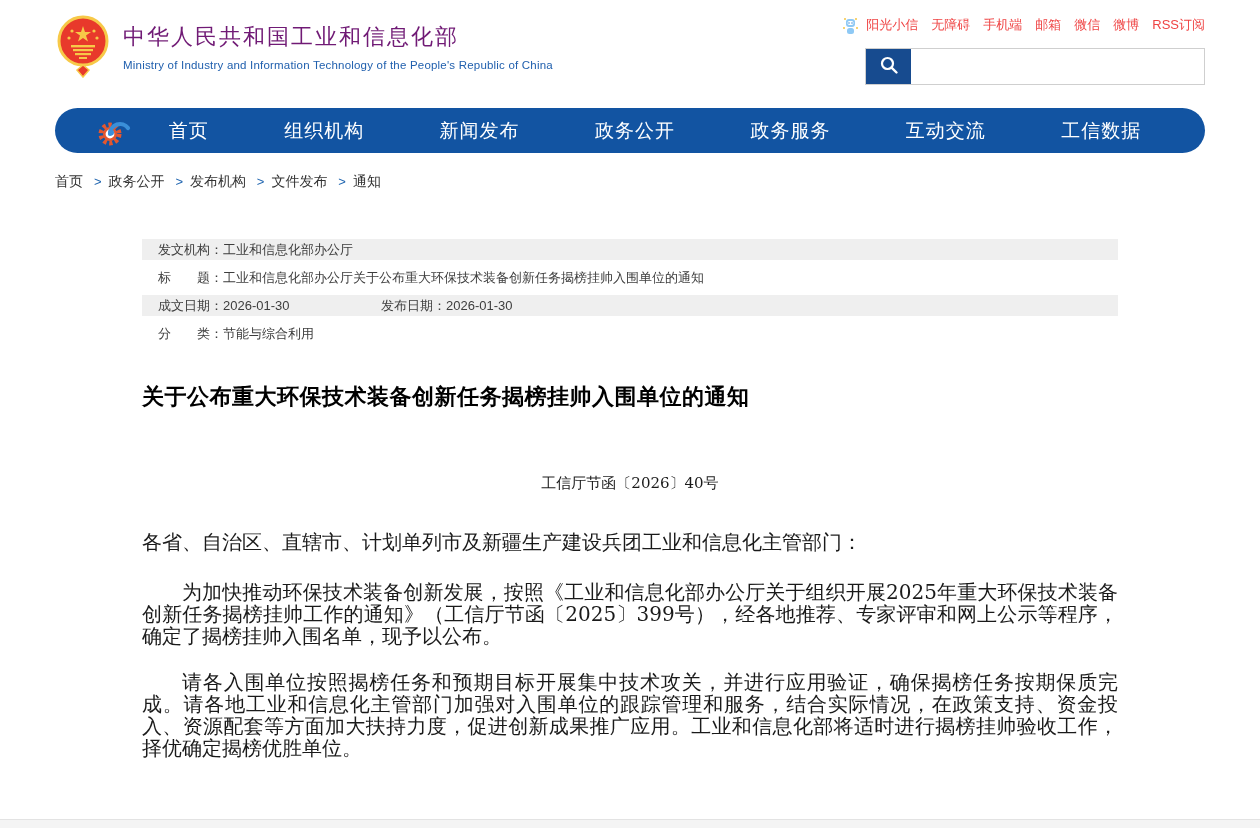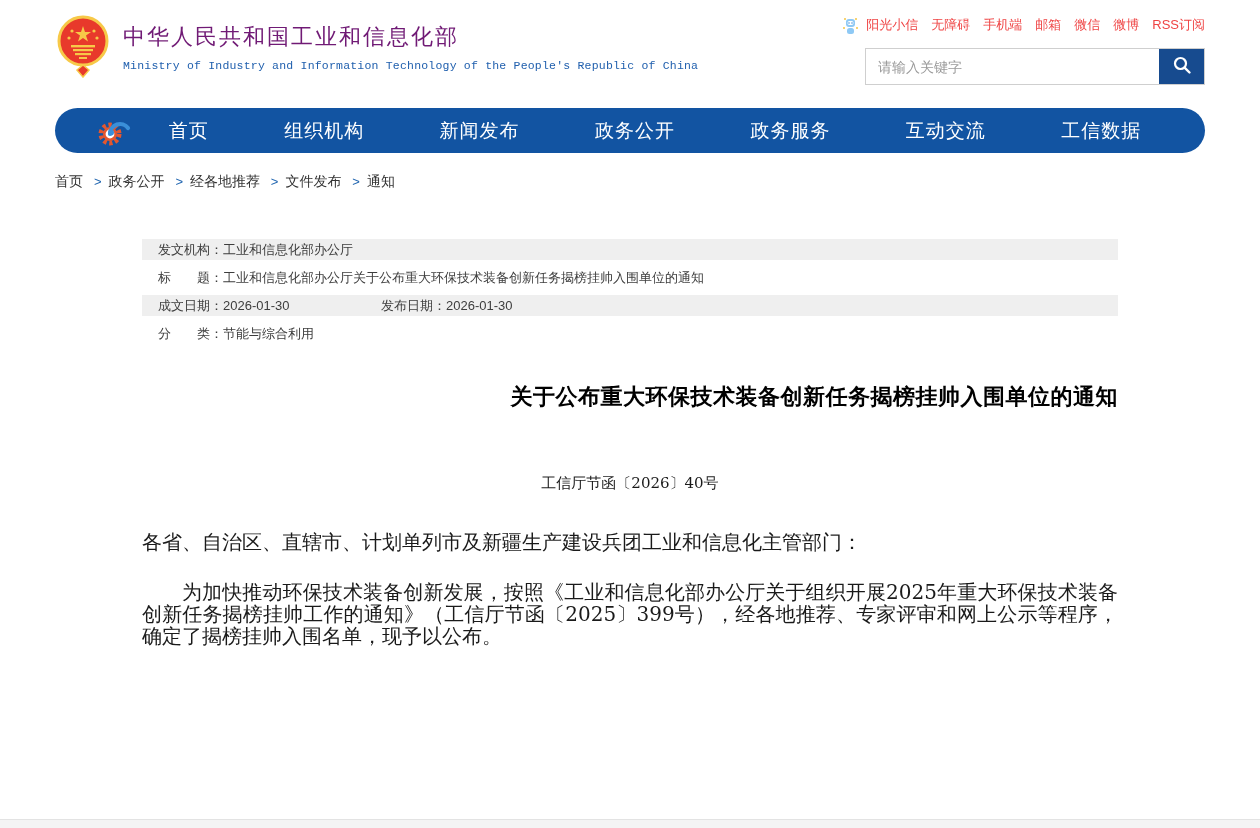--- a/index.html
+++ b/index.html
@@ -7,21 +7,21 @@
   body {
     width:1260px; height:828px; overflow:hidden; position:relative;
     font-family:"Liberation Sans", sans-serif; color:#333;
   }
   
   .header { height:104px; padding:14px 55px 0; display:flex; justify-content:space-between; }
   .brand { display:flex; align-items:flex-start; gap:12px; }
   .emblem { width:56px; height:64px; flex:0 0 auto; }
   .brand-text { margin-top:6px; }
   .brand-cn { font-size:22px; font-weight:normal; color:#701a75; letter-spacing:2px; line-height:34px; }
-  .brand-en { font-size:11.5px; color:#2160ae; margin-top:5px; letter-spacing:0.2px;font-family:Liberation Mono, monospace; }
+  .brand-en { font-size:11.5px; color:#2160ae; margin-top:5px; letter-spacing:0.2px; }
   .header-right { width:340px; }
   .top-links { display:flex; align-items:center; justify-content:flex-end; gap:13px; font-size:13px; color:#ef4444; height:22px; }
   .top-link { cursor:pointer; white-space:nowrap; }
   .mascot { width:17px; height:19px; display:inline-block; margin-right:-6px; }
   .search-box { margin-top:12px; display:flex; height:37px; border:1px solid #cfcfcf; }
   .search-input { flex:1; border:none; outline:none; padding:0 12px; font-size:14px; color:#333; font-family:"Liberation Sans",sans-serif; }
   .search-input::placeholder { color:#9a9a9a; }
   .search-btn { width:45px; background:#174b8f; border:none; cursor:pointer; display:flex; align-items:center; justify-content:center; }
   
   .nav { margin:4px 55px 0; height:45px; background:#1254a2; border-radius:23px; display:flex; align-items:center; padding:0 26px 0 40px; }
@@ -34,21 +34,21 @@
   .crumb-sep { color:#2166b0; margin:0 7px; font-size:13px; }
   .breadcrumb .crumb-wrap:last-child .crumb-sep { display:none; }
   
   .doc { width:976px; margin:0 auto; }
   .meta-table { margin-top:48px; font-size:13px; color:#3d3d3d; }
   .meta-row { min-height:21px; line-height:21px; padding-left:16px; margin-bottom:7px; display:flex; }
   .meta-row:nth-child(odd) { background:#efefef; }
   .cell-a { min-width:223px; padding-right:12px; }
   .meta-label { white-space:pre; }
   
-  .doc-title { margin-top:38px; text-align:right; font-size:22px; font-weight:bold; color:#000;
+  .doc-title { margin-top:38px; text-align:left; font-size:22px; font-weight:bold; color:#000;
                font-family:"Liberation Sans", sans-serif; letter-spacing:0.5px; }
   .doc-number { margin-top:62px; text-align:center; font-size:15px; color:#1a1a1a; font-family:"DejaVu Serif", serif; }
   .doc-body { margin-top:34px; font-size:20px; color:#1a1a1a; font-family:"DejaVu Serif", serif; }
   .salutation { line-height:30px; }
   .para { text-indent:2em; line-height:22px; margin-top:24px; text-align:justify; }
   
   .footer-strip { position:absolute; left:0; bottom:0; width:100%; height:9px; background:#f4f4f4; border-top:1px solid #e3e3e3; }
 </style>
 </head>
 <body>
@@ -96,21 +96,20 @@
           <span class="top-link">阳光小信</span>
           <span class="top-link">无障碍</span>
           <span class="top-link">手机端</span>
           <span class="top-link">邮箱</span>
           <span class="top-link">微信</span>
           <span class="top-link">微博</span>
           <span class="top-link">RSS订阅</span>
         </span>
     </div>
     <div class="search-box">
-      <input class="search-input" type="text" placeholder="请输入关键字" style="">
       <button class="search-btn">
         <span>
           <svg viewBox="0 0 22 22" width="22" height="22">
             <circle cx="9.5" cy="9.5" r="5.5" fill="none" stroke="#ffffff" stroke-width="2.2"></circle>
             <line x1="13.8" y1="13.8" x2="18.5" y2="18.5" stroke="#ffffff" stroke-width="2.4" stroke-linecap="round"></line>
           </svg>
         </span>
       </button>
     </div>
   </div>
@@ -140,21 +139,21 @@
 <div class="breadcrumb">
     <span class="crumb-wrap">
     <span class="crumb">首页</span>
     <span class="crumb-sep">&gt;</span>
   </span>
     <span class="crumb-wrap">
     <span class="crumb">政务公开</span>
     <span class="crumb-sep">&gt;</span>
   </span>
     <span class="crumb-wrap">
-    <span class="crumb">经各地推荐</span>
+    <span class="crumb">发布机构</span>
     <span class="crumb-sep">&gt;</span>
   </span>
     <span class="crumb-wrap">
     <span class="crumb">文件发布</span>
     <span class="crumb-sep">&gt;</span>
   </span>
     <span class="crumb-wrap">
     <span class="crumb">通知</span>
     
   </span>
@@ -182,18 +181,19 @@
 
   <h1 class="doc-title">关于公布重大环保技术装备创新任务揭榜挂帅入围单位的通知</h1>
 
   <div class="doc-number">工信厅节函〔2026〕40号</div>
 
   <div class="doc-body">
     <div class="salutation">各省、自治区、直辖市、计划单列市及新疆生产建设兵团工业和信息化主管部门：</div>
 
     <div>
         <p class="para">为加快推动环保技术装备创新发展，按照《工业和信息化部办公厅关于组织开展2025年重大环保技术装备创新任务揭榜挂帅工作的通知》（工信厅节函〔2025〕399号），经各地推荐、专家评审和网上公示等程序，确定了揭榜挂帅入围名单，现予以公布。</p>
+        <p class="para">请各入围单位按照揭榜任务和预期目标开展集中技术攻关，并进行应用验证，确保揭榜任务按期保质完成。请各地工业和信息化主管部门加强对入围单位的跟踪管理和服务，结合实际情况，在政策支持、资金投入、资源配套等方面加大扶持力度，促进创新成果推广应用。工业和信息化部将适时进行揭榜挂帅验收工作，择优确定揭榜优胜单位。</p>
       </div>
 
   </div>
 </div>
 
 <div class="footer-strip"></div>
 
 </body></html>

